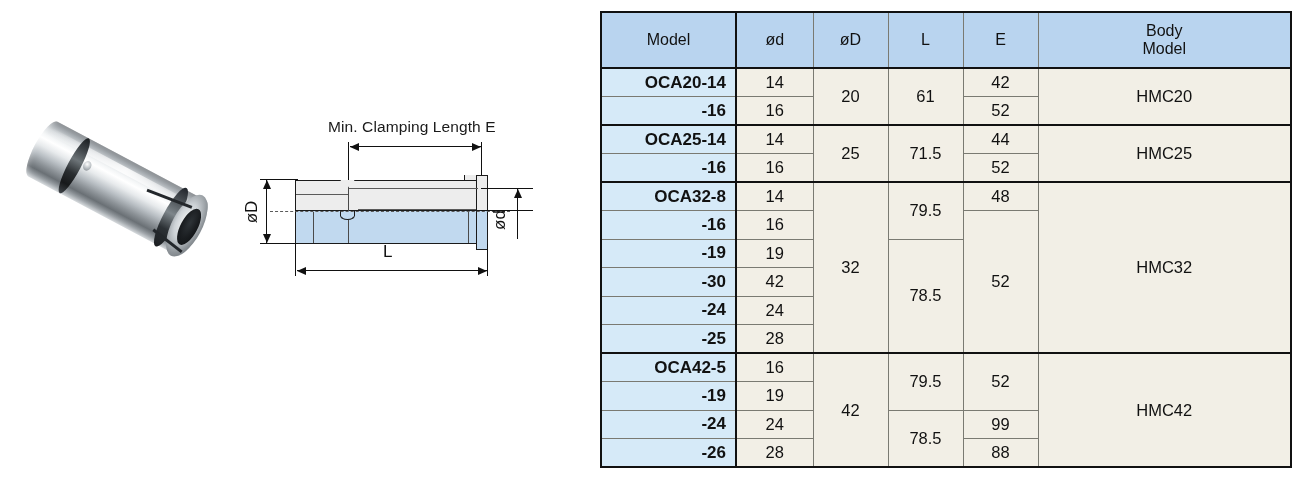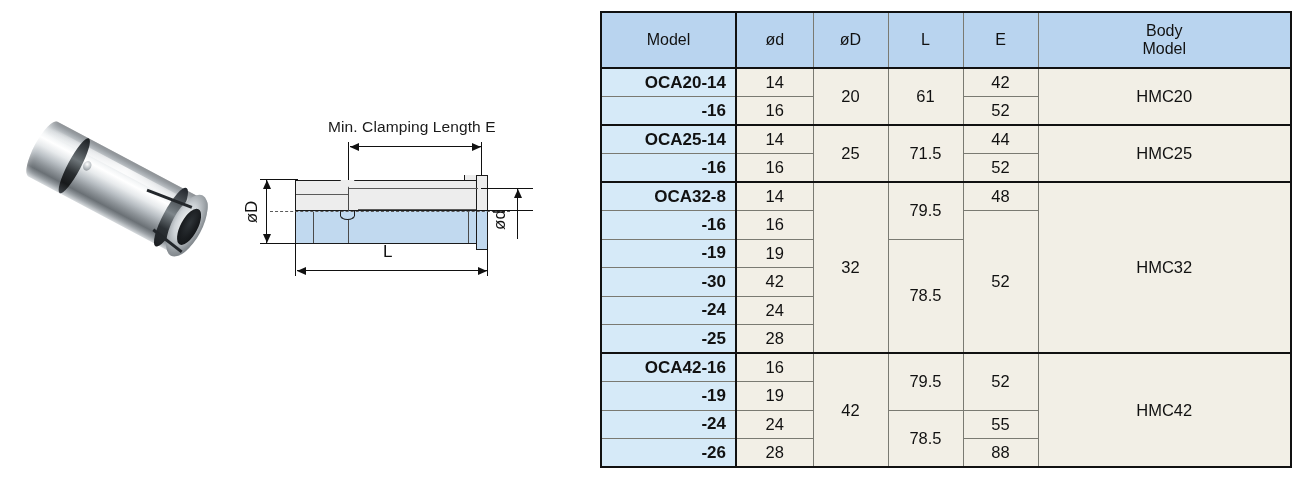--- a/index.html
+++ b/index.html
@@ -479,36 +479,36 @@
       </tr>
       <tr>
         <td class="model-cell">-24</td>
         <td>24</td>
       </tr>
       <tr>
         <td class="model-cell">-25</td>
         <td>28</td>
       </tr>
       <tr class="group-start">
-        <td class="model-cell">OCA42-16</td>
+        <td class="model-cell">OCA42-5</td>
         <td>16</td>
         <td rowspan="4">42</td>
         <td rowspan="2">79.5</td>
         <td rowspan="2">52</td>
         <td rowspan="4">HMC42</td>
       </tr>
       <tr>
         <td class="model-cell">-19</td>
         <td>19</td>
       </tr>
       <tr>
         <td class="model-cell">-24</td>
         <td>24</td>
         <td rowspan="2">78.5</td>
-        <td>55</td>
+        <td>99</td>
       </tr>
       <tr>
         <td class="model-cell">-26</td>
         <td>28</td>
         <td>88</td>
       </tr>
     </tbody>
 </table>
 
 </body></html>

